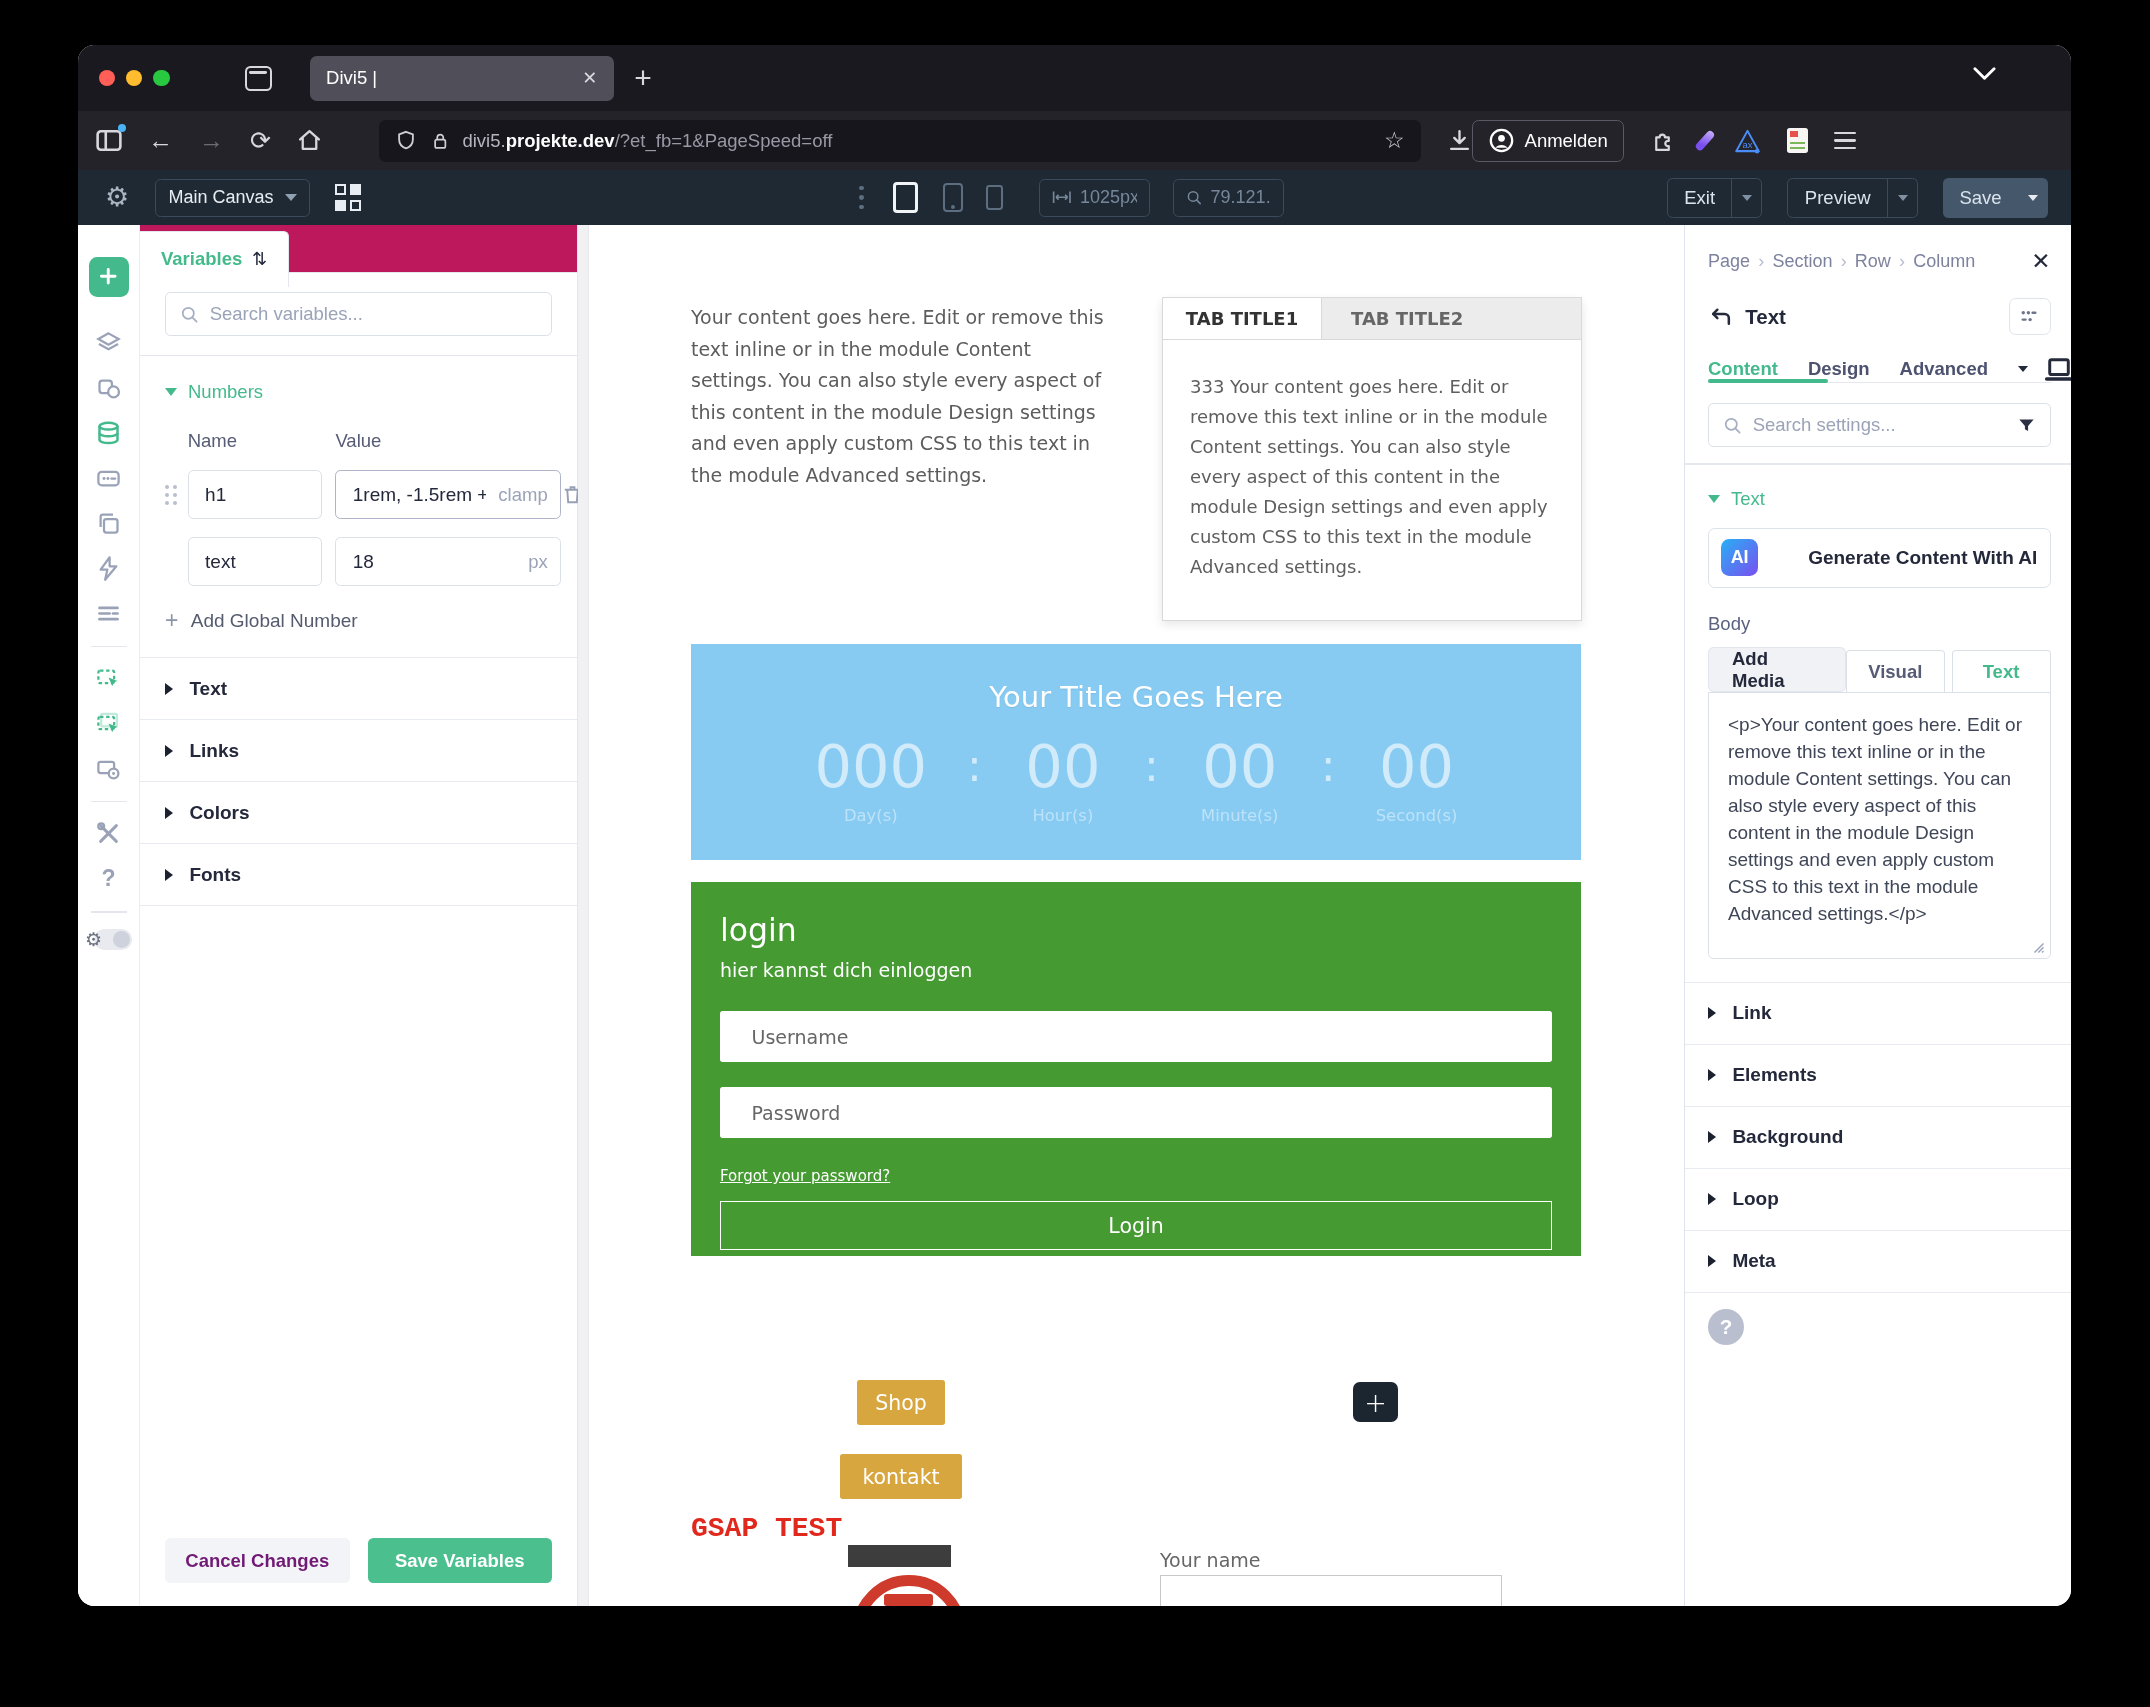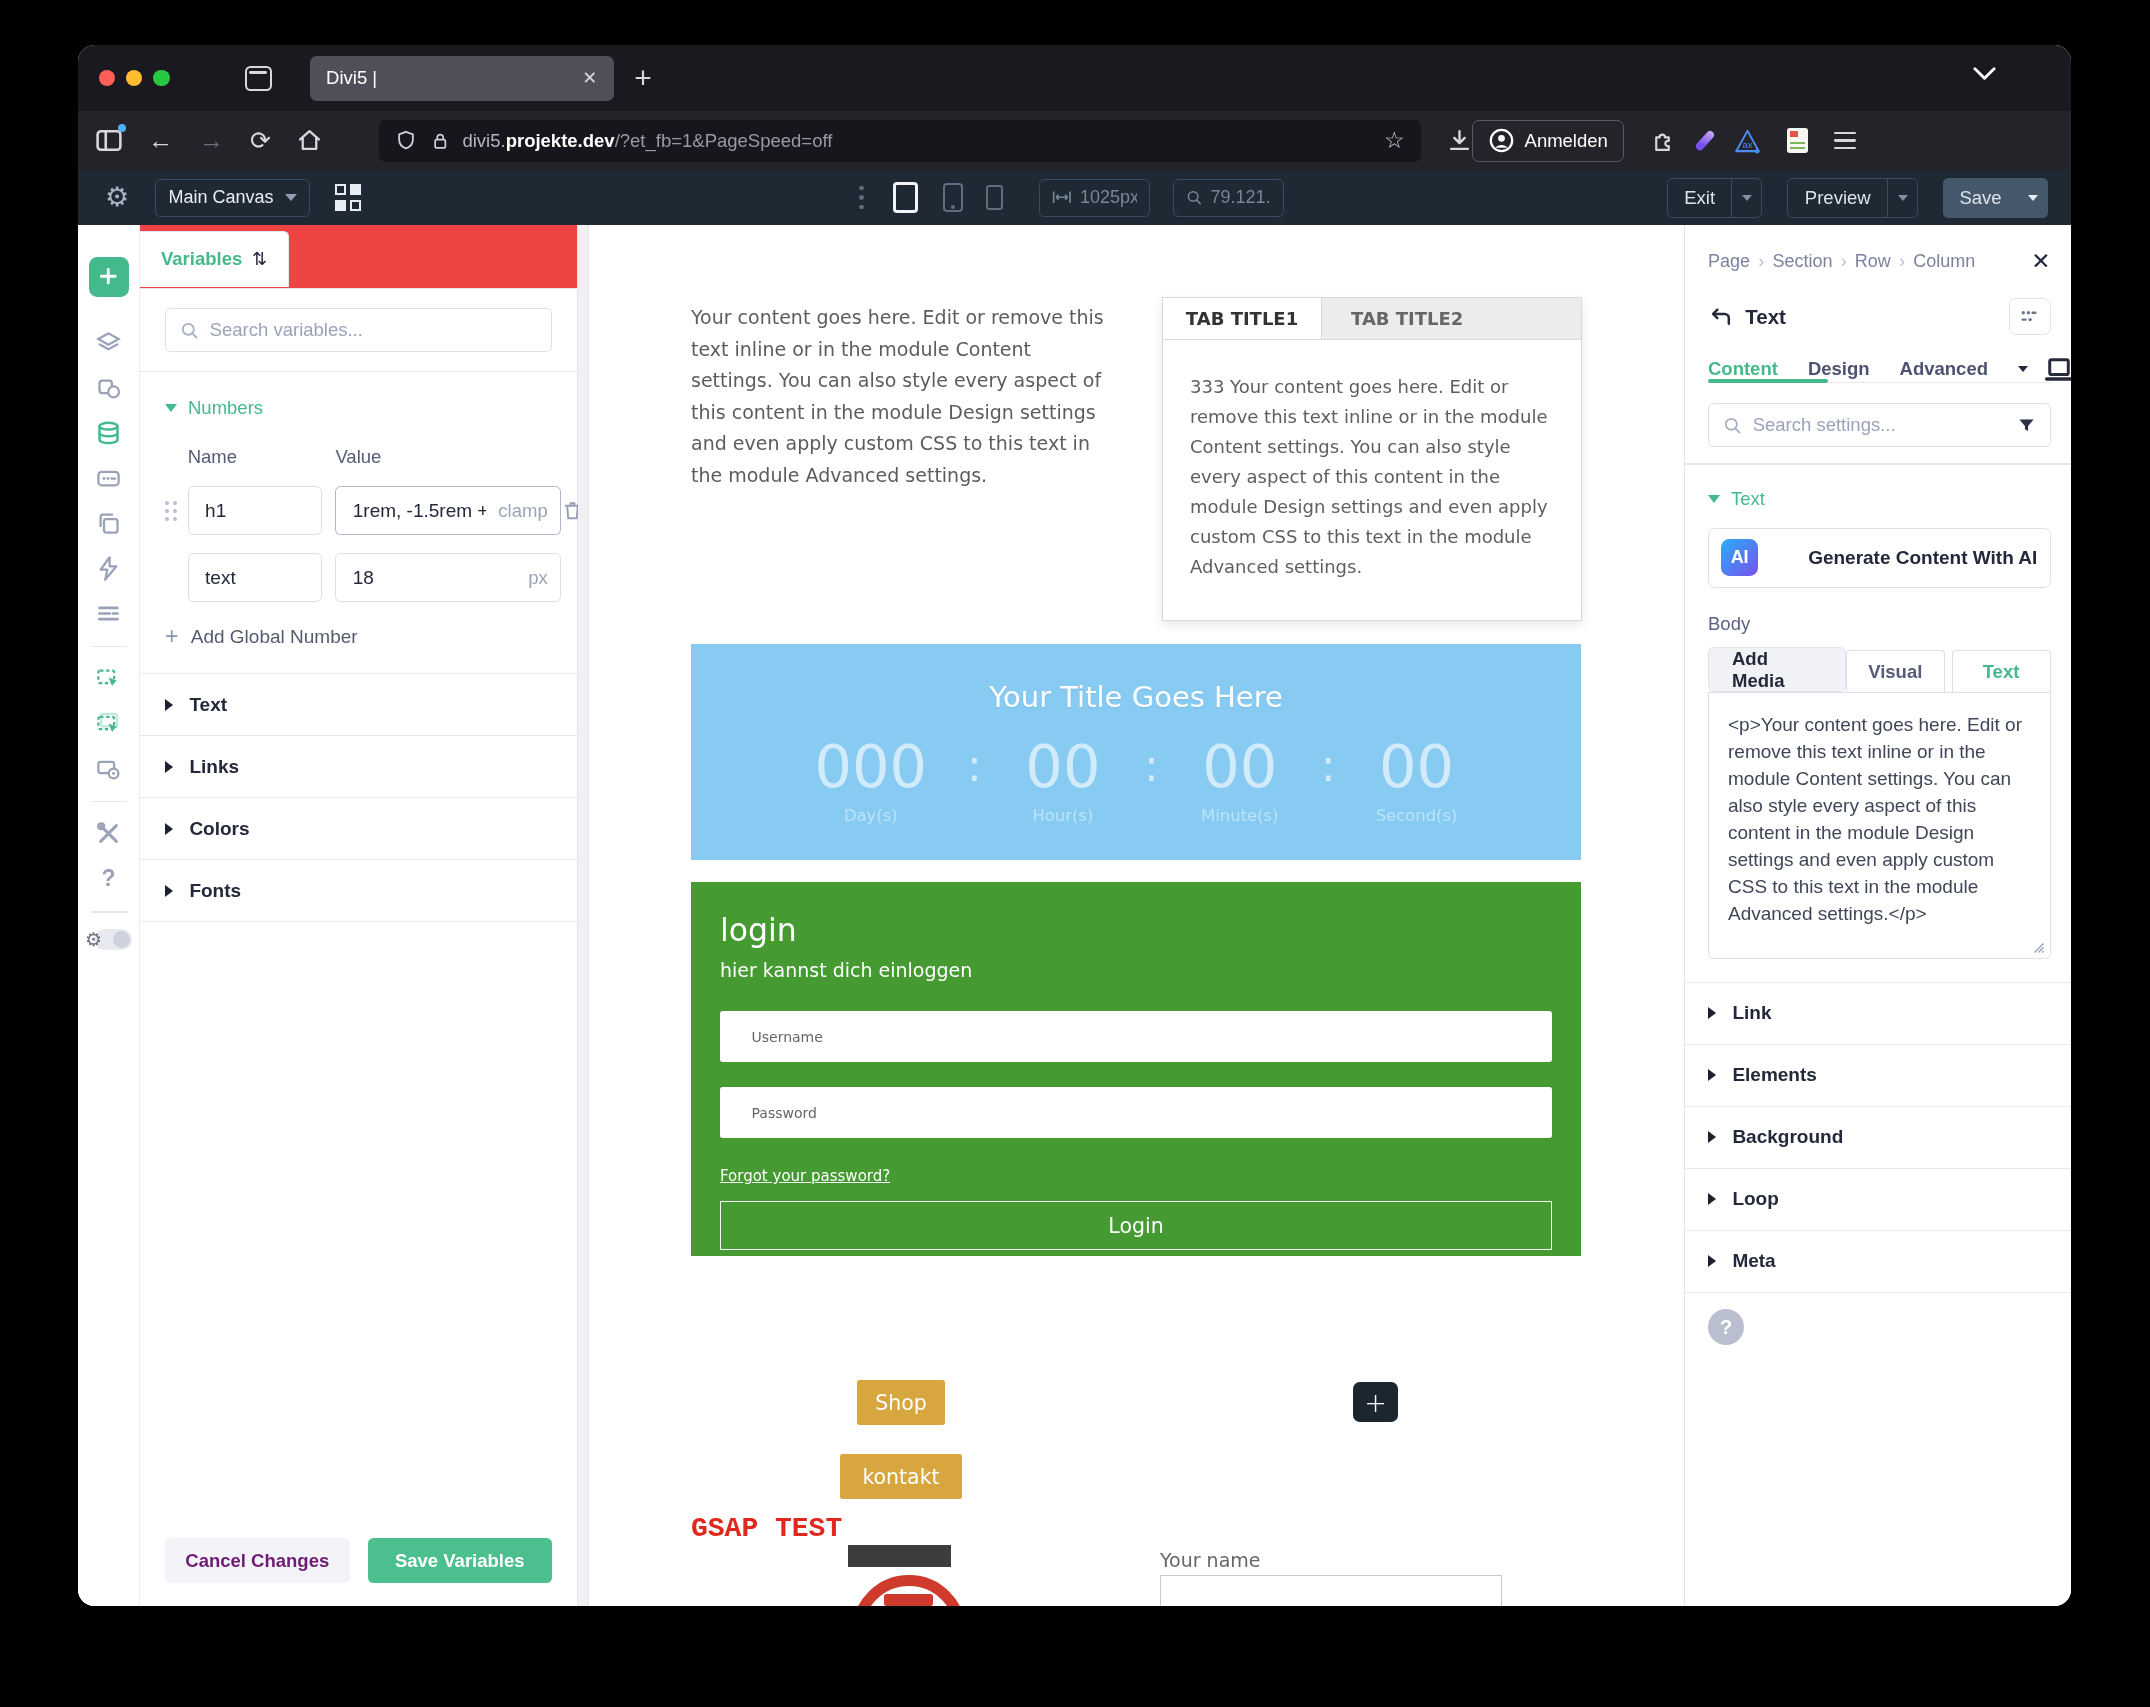--- a/index.html
+++ b/index.html
@@ -82,21 +82,21 @@
   .sic.first { margin-top:33px; }
   .sdiv { width:36px; height:1.4px; background:#e4e6ec; margin-top:19px; }
   .sic.q { color:#9aa2b8; font-size:23px; font-weight:700; }
   .toggle { margin-top:16.4px; display:flex; align-items:center; }
   .toggle .tg { color:#6b7280; font-size:19px; line-height:1; margin-right:-8.2px; z-index:1; }
   .toggle .pill { width:38px; height:20.5px; background:#e8eaf0; border-radius:10.3px; position:relative; }
   .toggle .pill::after { content:""; position:absolute; right:2.1px; top:2.1px; width:16.4px; height:16.4px; border-radius:50%; background:#cdd2dc; }
 
   
   .lpanel { width:438px; background:#fff; border-right:1.4px solid #e3e6ee; display:flex; flex-direction:column; flex:0 0 auto; }
-  .lp-head { height:64px; background:#ef4444; border-bottom:1.4px solid #e5e7ee; position:relative; flex:0 0 auto;}
+  .lp-head { height:48px; background:#be185d; border-bottom:1.4px solid #e5e7ee; position:relative; flex:0 0 auto;}
   .vtab { position:absolute; left:0; top:5.5px; width:149px; height:56px; background:#fff; border:1.4px solid #e5e7ee; border-left:none; border-bottom:none; border-radius:0 5.5px 0 0; display:flex; align-items:center; justify-content:center; gap:9.6px; }
   .vtab .t { color:var(--accent_green,#44ba8c); font-size:18.5px; font-weight:700; }
   .vtab .s { color:#23283a; font-size:18px; }
   .searchbox { margin:19px 25px 0; height:44px; border:1.4px solid #dbdfe8; border-radius:5.5px; display:flex; align-items:center; padding:0 13.7px; }
   .searchbox .ph { color:#9aa3b8; font-size:18.5px; margin-left:11px; flex:1; }
   .hr { height:1.4px; background:#e5e7ee; margin-top:19px; flex:0 0 auto;}
   .sec-head { display:flex; align-items:center; margin:25px 25px 0; gap:11px; }
   .tri-down { width:0; height:0; border-left:6.8px solid transparent; border-right:6.8px solid transparent; border-top:8.2px solid var(--accent_green,#44ba8c); }
   .sec-head .t { color:var(--accent_green,#44ba8c); font-size:18.5px; font-weight:400; }
   .numgrid { display:grid; grid-template-columns:23px 134px 13.7px 226px 1fr; align-items:center; margin:0 13.7px 0 13.7px; padding:0 11px; }
@@ -138,21 +138,21 @@
   .cd-title { margin-top:36px; font-size:29px; color:#fff; text-shadow:0 0.7px 1.4px rgba(0,0,0,.08); }
   .cd-row { margin-top:23px; display:flex; align-items:flex-start; }
   .cd-group { display:flex; flex-direction:column; align-items:center; min-width:82px; }
   .cd-digits { font-size:59px; line-height:1; color:rgba(255,255,255,.62); }
   .cd-label { margin-top:9.6px; font-size:16.4px; color:rgba(255,255,255,.45); }
   .cd-colon { font-size:44px; line-height:1; margin:6.8px 40px 0; color:rgba(255,255,255,.62); }
 
   .login { position:absolute; left:113px; top:657px; width:890px; height:374px; background:var(--login_green,#459a31); padding:30px 29px; color:#fff; }
   .login h2 { font-size:31.5px; font-weight:400; }
   .login .sub { margin-top:11px; font-size:19px; }
-  .login input { display:block; width:100%; height:51px; border:none; border-radius:2.7px; background:#fff; padding:0 31.5px; font-size:14px; color:#333; font-family:inherit; }
+  .login input { display:block; width:100%; height:51px; border:none; border-radius:2.7px; background:#fff; padding:0 31.5px; font-size:19px; color:#333; font-family:inherit; }
   .login input::placeholder { color:#666; }
   .login .u { margin-top:30px; } .login .p { margin-top:25px; }
   .forgot { display:inline-block; margin-top:29px; font-size:15px; color:#fff; text-decoration:underline; }
   .loginbtn { margin-top:16.4px; width:100%; height:49px; background:transparent; border:1.4px solid #fff; color:#fff; font-size:20.5px; display:flex; align-items:center; justify-content:center; }
 
   .gsap { position:absolute; left:113px; top:1288px; width:890px; font-size:28px; font-weight:700; color:var(--alert_red,#e1281c); font-family:Liberation Mono, monospace; }
   .goldbtn { position:absolute; background:var(--button_gold,#d8a63f); color:#fff; font-size:20.5px; display:flex; align-items:center; justify-content:center; border-radius:2.7px; }
   .goldbtn.shop { left:279px; top:1155px; width:88px; height:45px; }
   .goldbtn.kontakt { left:262px; top:1229px; width:122px; height:45px; }
   .plusdark { position:absolute; left:775px; top:1157px; width:45px; height:40px; background:#1c2631; border-radius:6.8px; color:#fff; font-size:27px; font-weight:300; display:flex; align-items:center; justify-content:center; }

